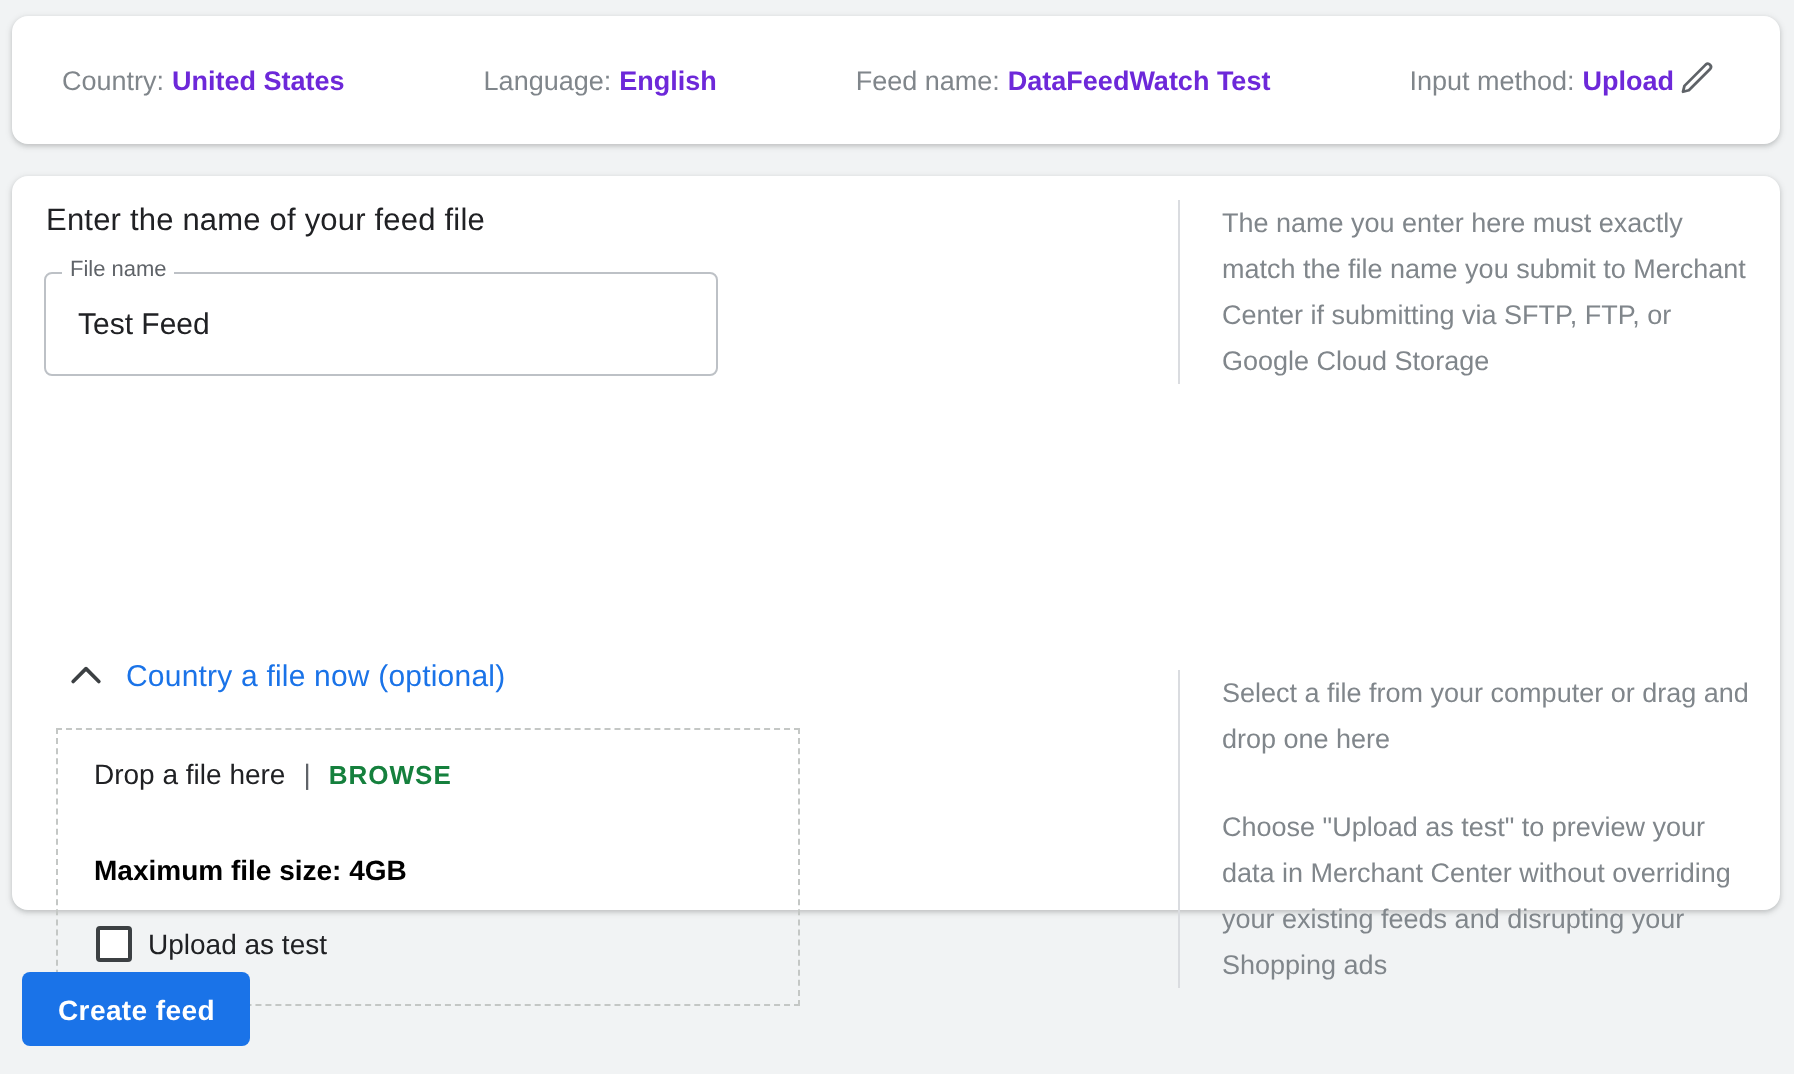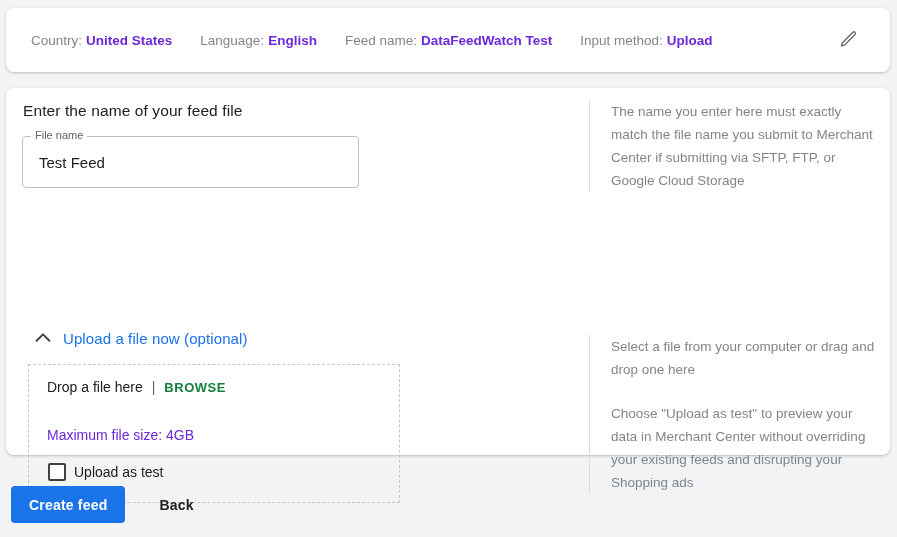--- a/index.html
+++ b/index.html
@@ -33,20 +33,21 @@
     box-sizing: border-box;
   }
   .summary-inner {
     position: absolute;
     left: 25px;
     top: 0;
     right: 25px;
     height: 64px;
     display: flex;
     align-items: center;
+    justify-content: space-between;
   }
   .summary-item {
     display: flex;
     align-items: baseline;
     font-size: 13.5px;
     white-space: nowrap;
     margin-right: 28px;
   }
   .summary-label {
     color: #80868b;
@@ -203,21 +204,22 @@
     text-decoration: underline;
     margin-left: 5px;
     cursor: pointer;
     font-size: 13px;
   }
   .dz-row3 {
     position: absolute;
     left: 18px;
     top: 62px;
     font-size: 14px;
-    color: #6d28d9;
+    color: #000000;
+    font-weight: bold;
   }
   .dz-check-row {
     position: absolute;
     left: 19px;
     top: 98px;
     display: flex;
     align-items: center;
     cursor: pointer;
   }
   .checkbox {
@@ -344,21 +346,21 @@
       <div class="field-legend">File name</div>
       <input class="field-input" type="text" value="Test Feed" style="">
     </div>
 
     <button class="expander">
       <span class="chev">
         <svg width="22" height="22" viewBox="0 0 24 24" fill="none" stroke="#3c4043" stroke-width="2" stroke-linecap="round" stroke-linejoin="round">
           <polyline points="5,15 12,8 19,15"></polyline>
         </svg>
       </span>
-      <span class="expander-label">Upload a file now (optional)</span>
+      <span class="expander-label">Country a file now (optional)</span>
     </button>
 
     <div class="dropzone">
 
       <div class="dz-row1">
         <span class="dz-drop">Drop a file here</span>
         <span class="dz-pipe">|</span>
         <span class="dz-browse">BROWSE</span>
       </div>
 
@@ -378,16 +380,15 @@
 
     <div class="help help-bottom">
       <p>Select a file from your computer or drag and drop one here</p>
       <p>Choose "Upload as test" to preview your data in Merchant Center without overriding your existing feeds and disrupting your Shopping ads</p>
     </div>
 
   </div>
 
   <div class="footer">
     <button class="btn-primary">Create feed</button>
-    <button class="btn-text">Back</button>
   </div>
 
 </div>
 
 </body></html>

